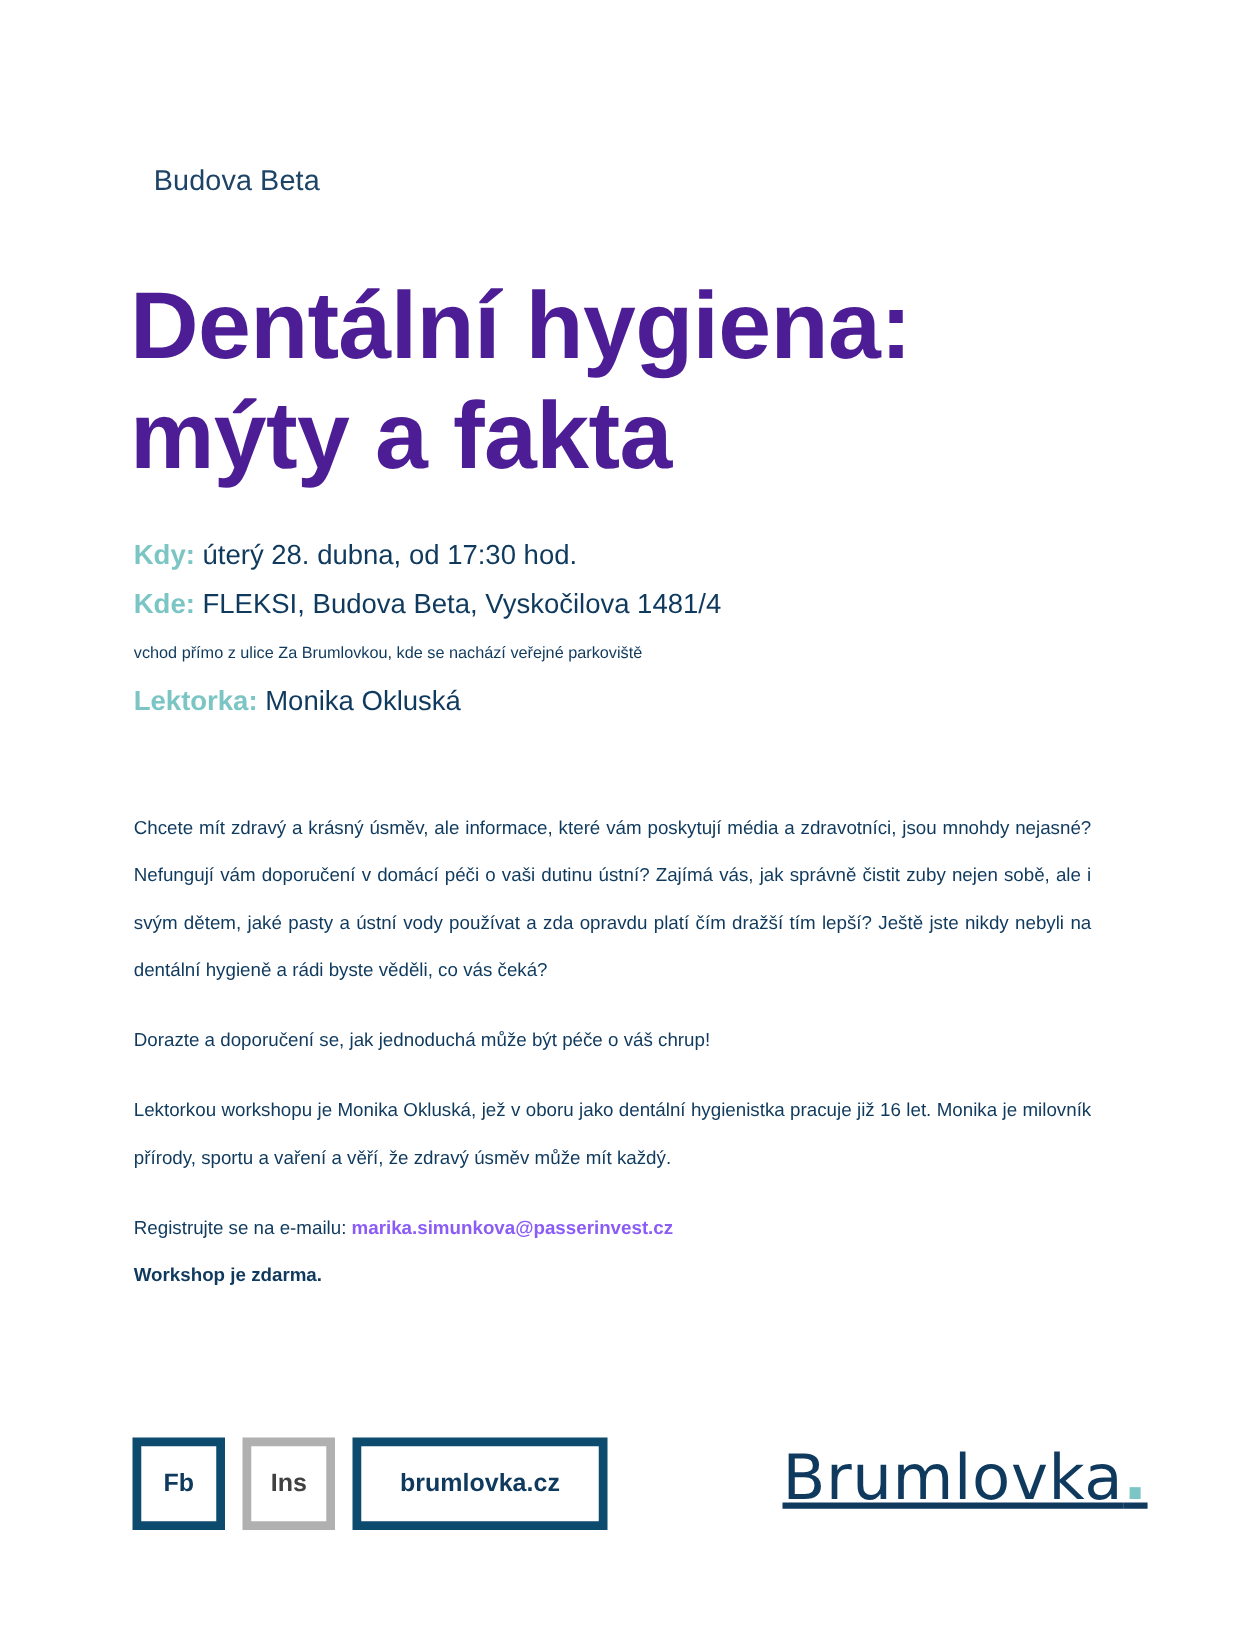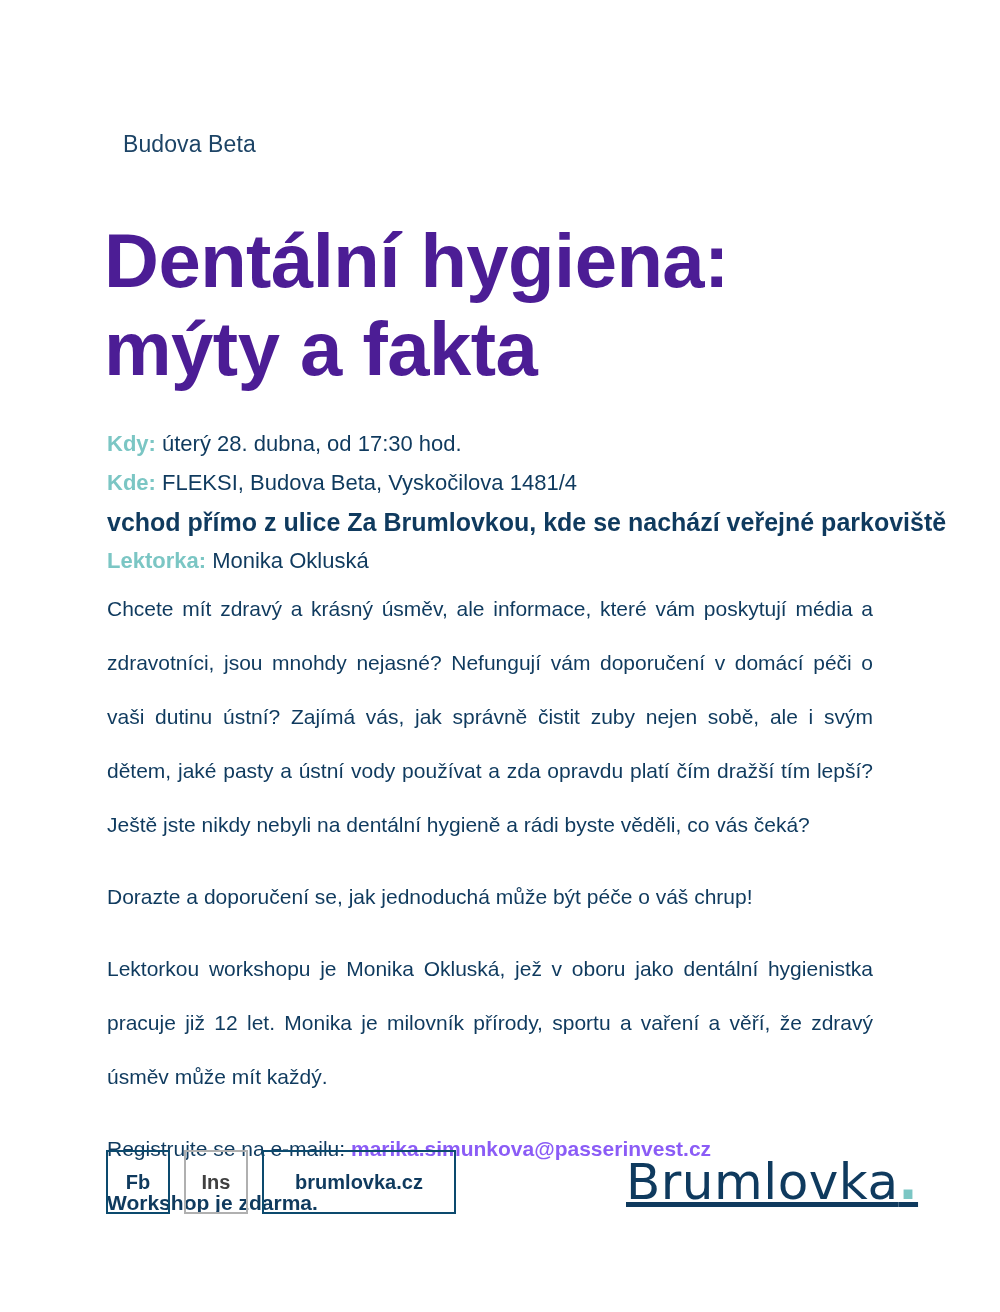--- a/index.html
+++ b/index.html
@@ -9,30 +9,30 @@
 
   .eyebrow { position: absolute; top: 131px; left: 16px; font-size: 23px; color: #1d4466;
              font-weight: 400; letter-spacing: 0.1px; white-space: nowrap; }
 
   .title { position: absolute; top: 217px; left: -3px; margin: 0; font-size: 76px; line-height: 88px;
            font-weight: 700; color: #4c1d95; letter-spacing: -0.5px; white-space: nowrap; }
 
   .info { position: absolute; top: 428px; left: 0; width: 780px; }
   .info-row { height: 39px; font-size: 22px; line-height: 32px; white-space: nowrap; color: #0f3a5e; }
   .info-row .lbl { color: #7bc6c4; font-weight: 700; margin-top: 32px; }
-  .info-row.bold { font-size: 25px; font-weight: 700; }
+  .info-row.bold { font-size: 13px; font-weight: 400; }
 
-  .body { position: absolute; top: 582px; left: 0; width: 766px; font-size: 21px; line-height: 54px; color: #0f3a5e; }
+  .body { position: absolute; top: 644px; left: 0; width: 766px; font-size: 15px; line-height: 38px; color: #0f3a5e; }
   .body p { margin: 0; text-align: justify; text-align-last: left; }
   .body p.gap { margin-top: 18px; }
   .email { color: #8b5cf6; font-weight: 700; text-decoration: none; }
   .strong { font-weight: 700; }
 
   .footer { position: absolute; top: 1150px; left: 106px; display: flex; gap: 14px; }
-  .box { height: 60px; border: 2px solid #0c4a6e; display: flex; align-items: center; justify-content: center;
+  .box { height: 60px; border: 7px solid #0c4a6e; display: flex; align-items: center; justify-content: center;
          font-weight: 700; font-size: 20px; color: #0f3a5e; box-sizing: content-box; }
   .box.sq { width: 60px; }
   .box.muted { border-color: #b0b0b0; color: #404040; }
   .box.wide { width: 190px; }
 
   .logo { position: absolute; top: 1152px; left: 626px; font-size: 50px; font-weight: 400; color: #0f3a5e;
           letter-spacing: 0.5px; line-height: 60px; white-space: nowrap; font-family: "DejaVu Sans", sans-serif; text-decoration: underline; }
   .logo .dot { color: #7bc6c4; font-weight: 700; }
 </style>
 </head>
@@ -55,21 +55,21 @@
     </div>
     <div class="info-row bold">vchod přímo z ulice Za Brumlovkou, kde se nachází veřejné parkoviště</div>
     <div class="info-row">
       <span class="lbl">Lektorka:</span><span> Monika Okluská</span>
     </div>
   </div>
 
   <div class="body">
     <p>Chcete mít zdravý a krásný úsměv, ale informace, které vám poskytují média a zdravotníci, jsou mnohdy nejasné? Nefungují vám doporučení v domácí péči o vaši dutinu ústní? Zajímá vás, jak správně čistit zuby nejen sobě, ale i svým dětem, jaké pasty a ústní vody používat a zda opravdu platí čím dražší tím lepší? Ještě jste nikdy nebyli na dentální hygieně a rádi byste věděli, co vás čeká?</p>
     <p class="gap">Dorazte a doporučení se, jak jednoduchá může být péče o váš chrup!</p>
-    <p class="gap">Lektorkou workshopu je Monika Okluská, jež v oboru jako dentální hygienistka pracuje již 12 let. Monika je milovník přírody, sportu a vaření a věří, že zdravý úsměv může mít každý.</p>
+    <p class="gap">Lektorkou workshopu je Monika Okluská, jež v oboru jako dentální hygienistka pracuje již 16 let. Monika je milovník přírody, sportu a vaření a věří, že zdravý úsměv může mít každý.</p>
     <p class="gap">
       <span>Registrujte se na e-mailu: </span><a class="email">marika.simunkova@passerinvest.cz</a>
     </p>
     <p class="strong">Workshop je zdarma.</p>
   </div>
 </div>
 
 <div class="footer">
   <a class="box sq">Fb</a>
   <a class="box sq muted">Ins</a>

